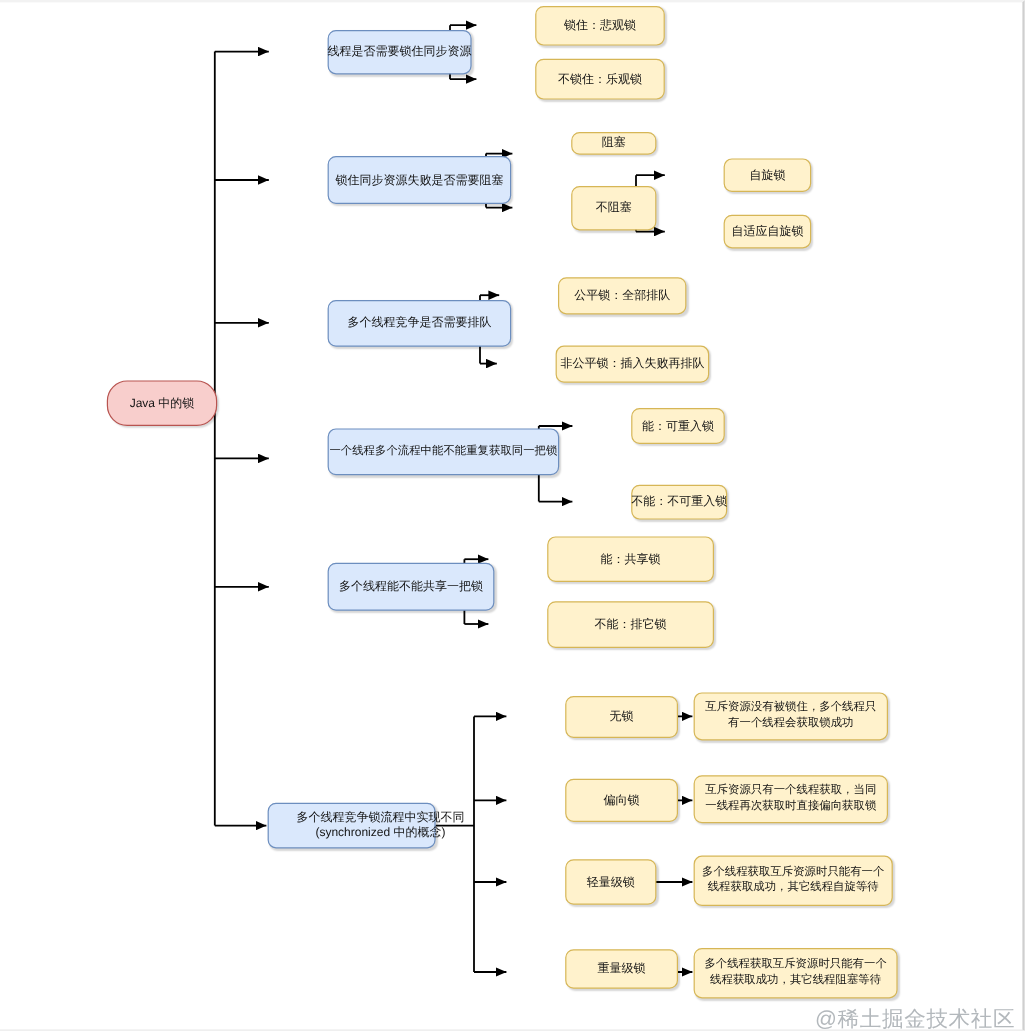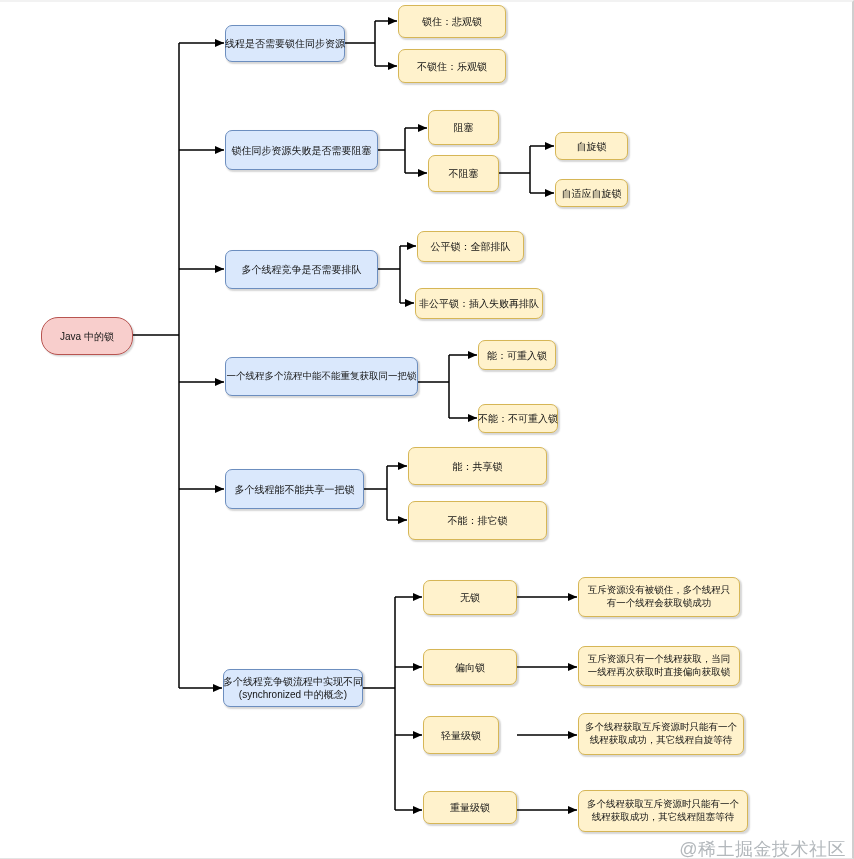--- a/index.html
+++ b/index.html
@@ -11,21 +11,21 @@
   }
   #wires { position:absolute; left:0; top:0; width:854px; height:859px; }
   .node {
     position:absolute; display:flex; flex-direction:column; align-items:center; justify-content:center;
     text-align:center; border-radius:7px; font-size:10px; color:#141414;
     box-sizing:border-box; box-shadow:1.5px 1.5px 1.5px rgba(0,0,0,0.16); line-height:1.3;
   }
   .root  { background:var(--root-fill,#f8cecc);     border:1px solid var(--root-stroke,#b85450); }
   .q     { background:var(--question-fill,#dae8fc); border:1px solid var(--question-stroke,#6c8ebf); }
   .leaf  { background:var(--leaf-fill,#fff2cc);     border:1px solid var(--leaf-stroke,#d6b656); }
-  .nw    { white-space:nowrap; }
+  .nw    { white-space:nowrap;margin-left:48px; }
   .desc  { font-size:9.5px; line-height:1.35; padding:15px 6px; }
   .sub   { font-size:10px; }
   #watermark {
     position:absolute; top:835px; right:6px; font-size:18px; color:#b3b8bc;
     letter-spacing:0.5px; white-space:nowrap;
   }
   svg line, svg path.wire { stroke:var(--connector,#000); stroke-width:1.5; fill:none; }
 </style>
 </head>
 <body>
@@ -87,21 +87,21 @@
     </g>
   </svg>
 
   <div class="node root nw" style="left:41px; top:315px; width:92px; height:38px;border-radius:17px;">Java 中的锁</div>
 
   <div class="node q nw" style="left:225px; top:23px; width:120px; height:37px;font-family:Liberation Serif, serif;">线程是否需要锁住同步资源</div>
   <div class="node leaf nw" style="left:398px; top:3px; width:108px; height:33px;">锁住：悲观锁</div>
   <div class="node leaf nw" style="left:398px; top:47px; width:108px; height:34px;">不锁住：乐观锁</div>
 
   <div class="node q nw" style="left:225px; top:128px; width:153px; height:40px;">锁住同步资源失败是否需要阻塞</div>
-  <div class="node leaf nw" style="left:428px; top:108px; width:71px; height:35px;">阻塞</div>
+  <div class="node leaf nw" style="left:428px; top:108px; width:71px; height:19px;">阻塞</div>
   <div class="node leaf nw" style="left:428px; top:153px; width:71px; height:37px;">不阻塞</div>
   <div class="node leaf nw" style="left:555px; top:130px; width:73px; height:28px;">自旋锁</div>
   <div class="node leaf nw" style="left:555px; top:177px; width:73px; height:28px;">自适应自旋锁</div>
 
   <div class="node q nw" style="left:225px; top:248px; width:153px; height:39px;">多个线程竞争是否需要排队</div>
   <div class="node leaf nw" style="left:417px; top:229px; width:107px; height:31px;">公平锁：全部排队</div>
   <div class="node leaf nw" style="left:415px; top:286px; width:128px; height:31px;">非公平锁：插入失败再排队</div>
 
   <div class="node q nw" style="left:225px; top:355px; width:193px; height:39px; font-size:9.5px;">一个线程多个流程中能不能重复获取同一把锁</div>
   <div class="node leaf nw" style="left:478px; top:338px; width:78px; height:30px;">能：可重入锁</div>

